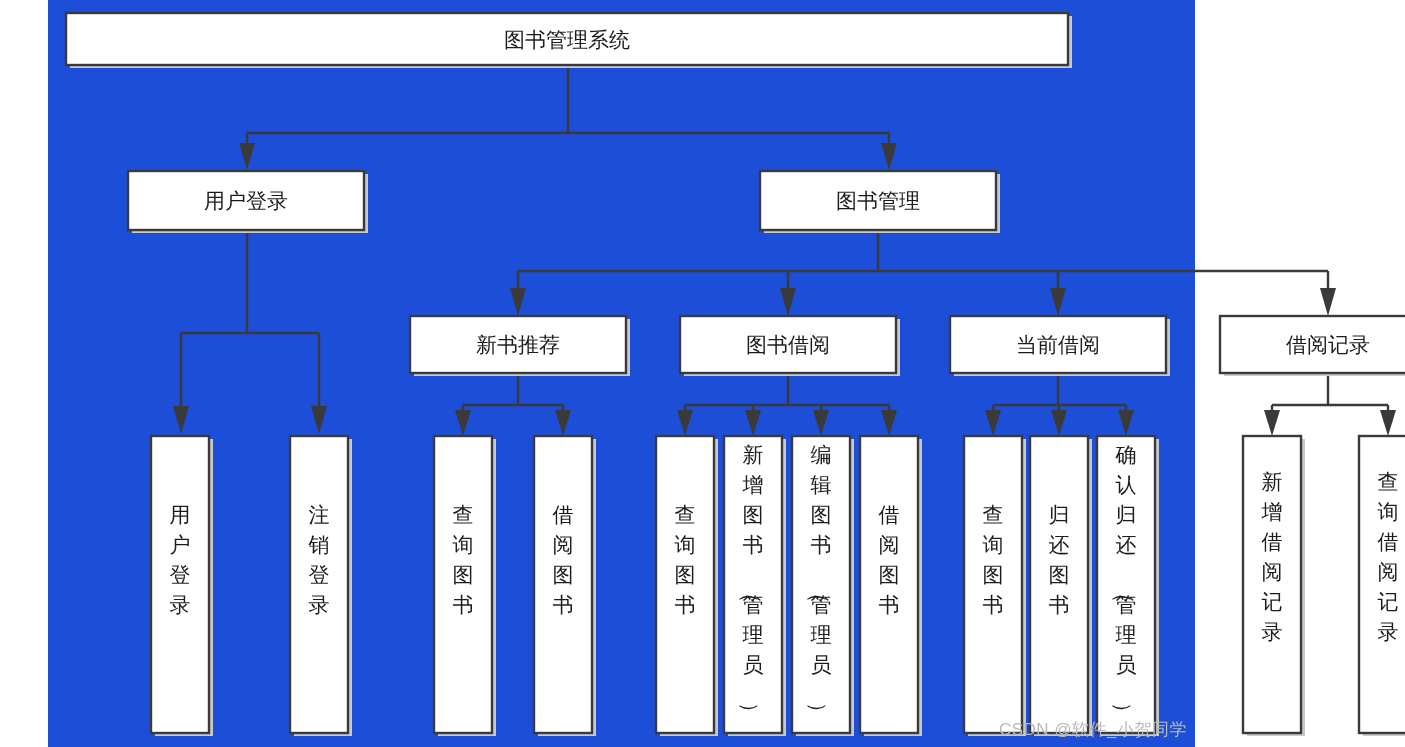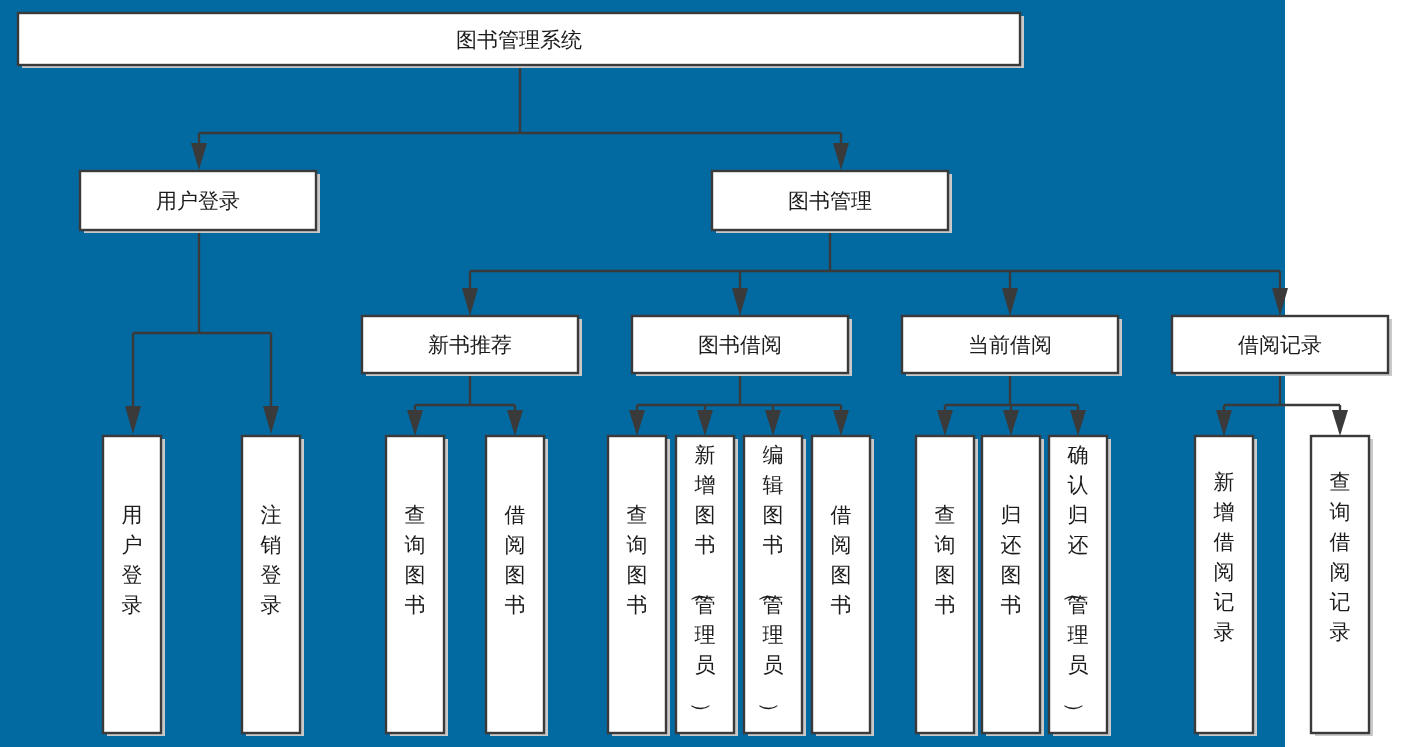--- a/index.html
+++ b/index.html
@@ -8,23 +8,24 @@
     background: #ffffff;
   }
   body {
     width: 1405px;
     height: 747px;
     overflow: hidden;
     font-family: "Liberation Sans", "DejaVu Sans", sans-serif;
   }
   #diagram-root {
     position: relative;
-    width: 1285px;
+    width: 1147px;
     height: 747px;
-    background: #0369a1;
+    background: #1d4ed8;
+    margin-left: 48px;
   }
   svg.diagram-canvas {
     position: absolute;
     top: 0;
     left: 0;
     width: 1405px;
     height: 747px;
   }
   .node-rect {
     fill: #ffffff;
@@ -266,14 +267,15 @@
     </g>
 
     <g>
       <rect class="node-shadow" x="1315" y="439" width="58" height="297"></rect>
       <rect class="node-rect" x="1311" y="436" width="58" height="297"></rect>
       <text class="node-label-v" x="1340" y="489"><tspan x="1340" y="489">查</tspan><tspan x="1340" y="519">询</tspan><tspan x="1340" y="549">借</tspan><tspan x="1340" y="579">阅</tspan><tspan x="1340" y="609">记</tspan><tspan x="1340" y="639">录</tspan></text>
     </g>
 
   </svg>
 
+  <div class="watermark-text">CSDN @软件_小贺同学</div>
 
 </div>
 
 </body></html>

